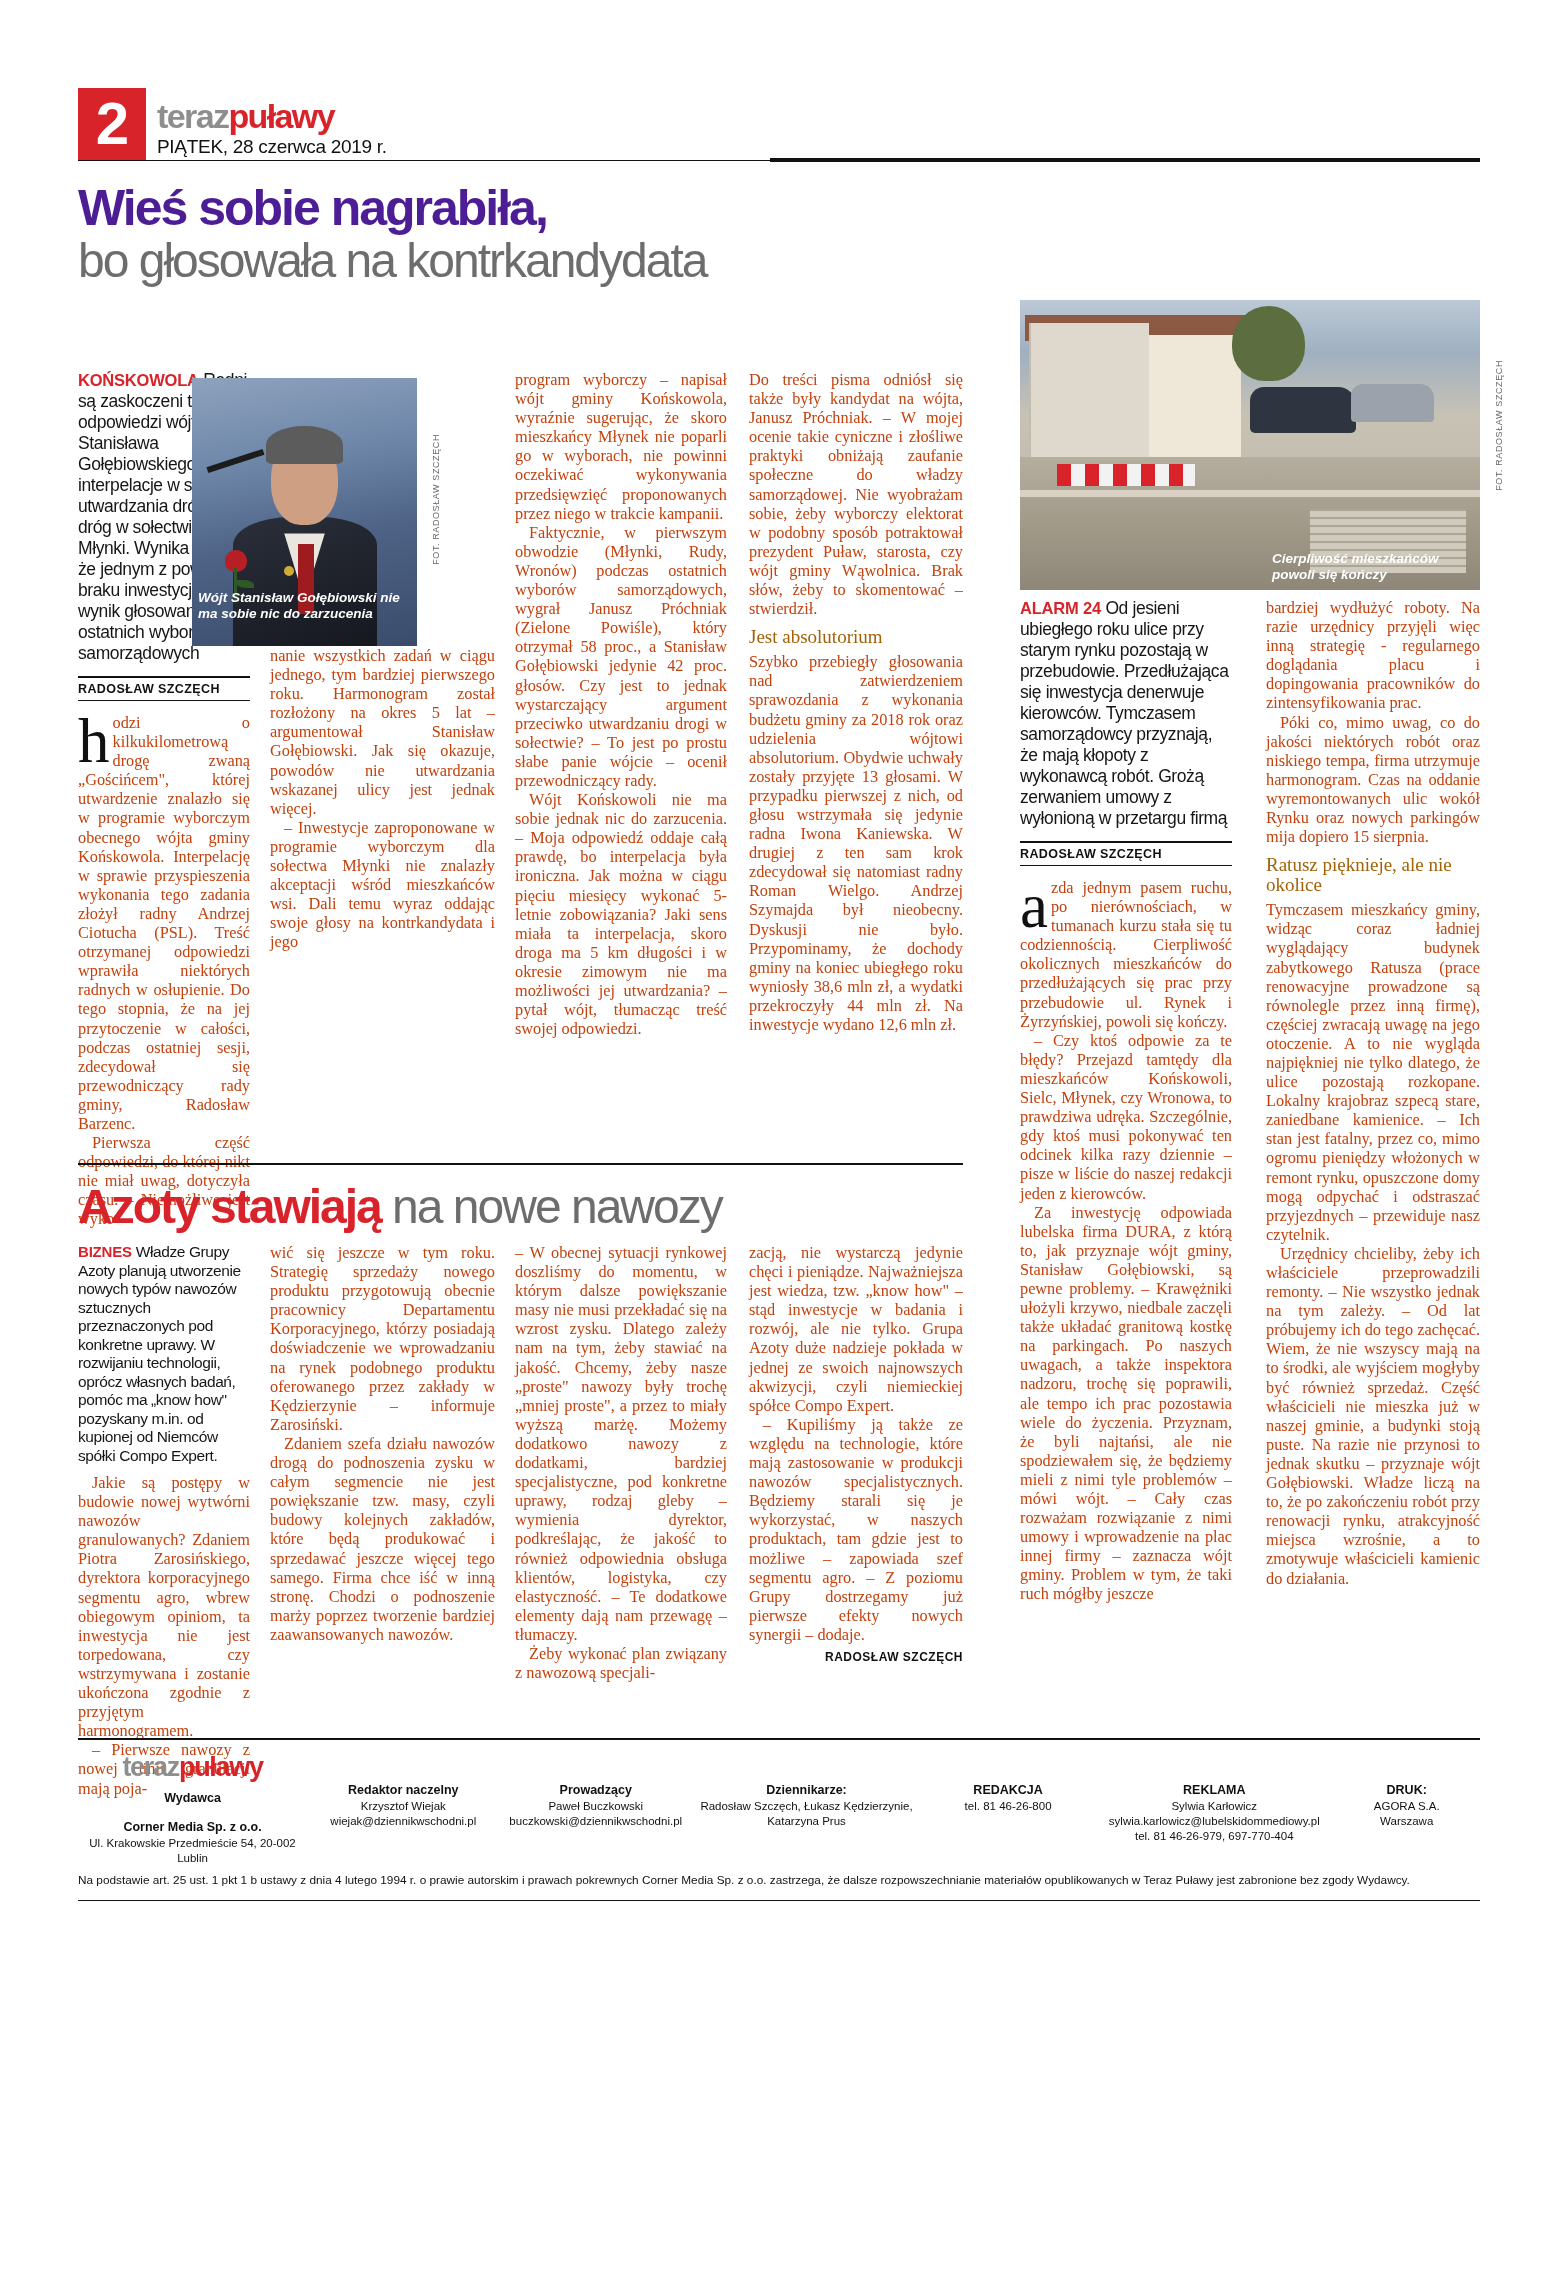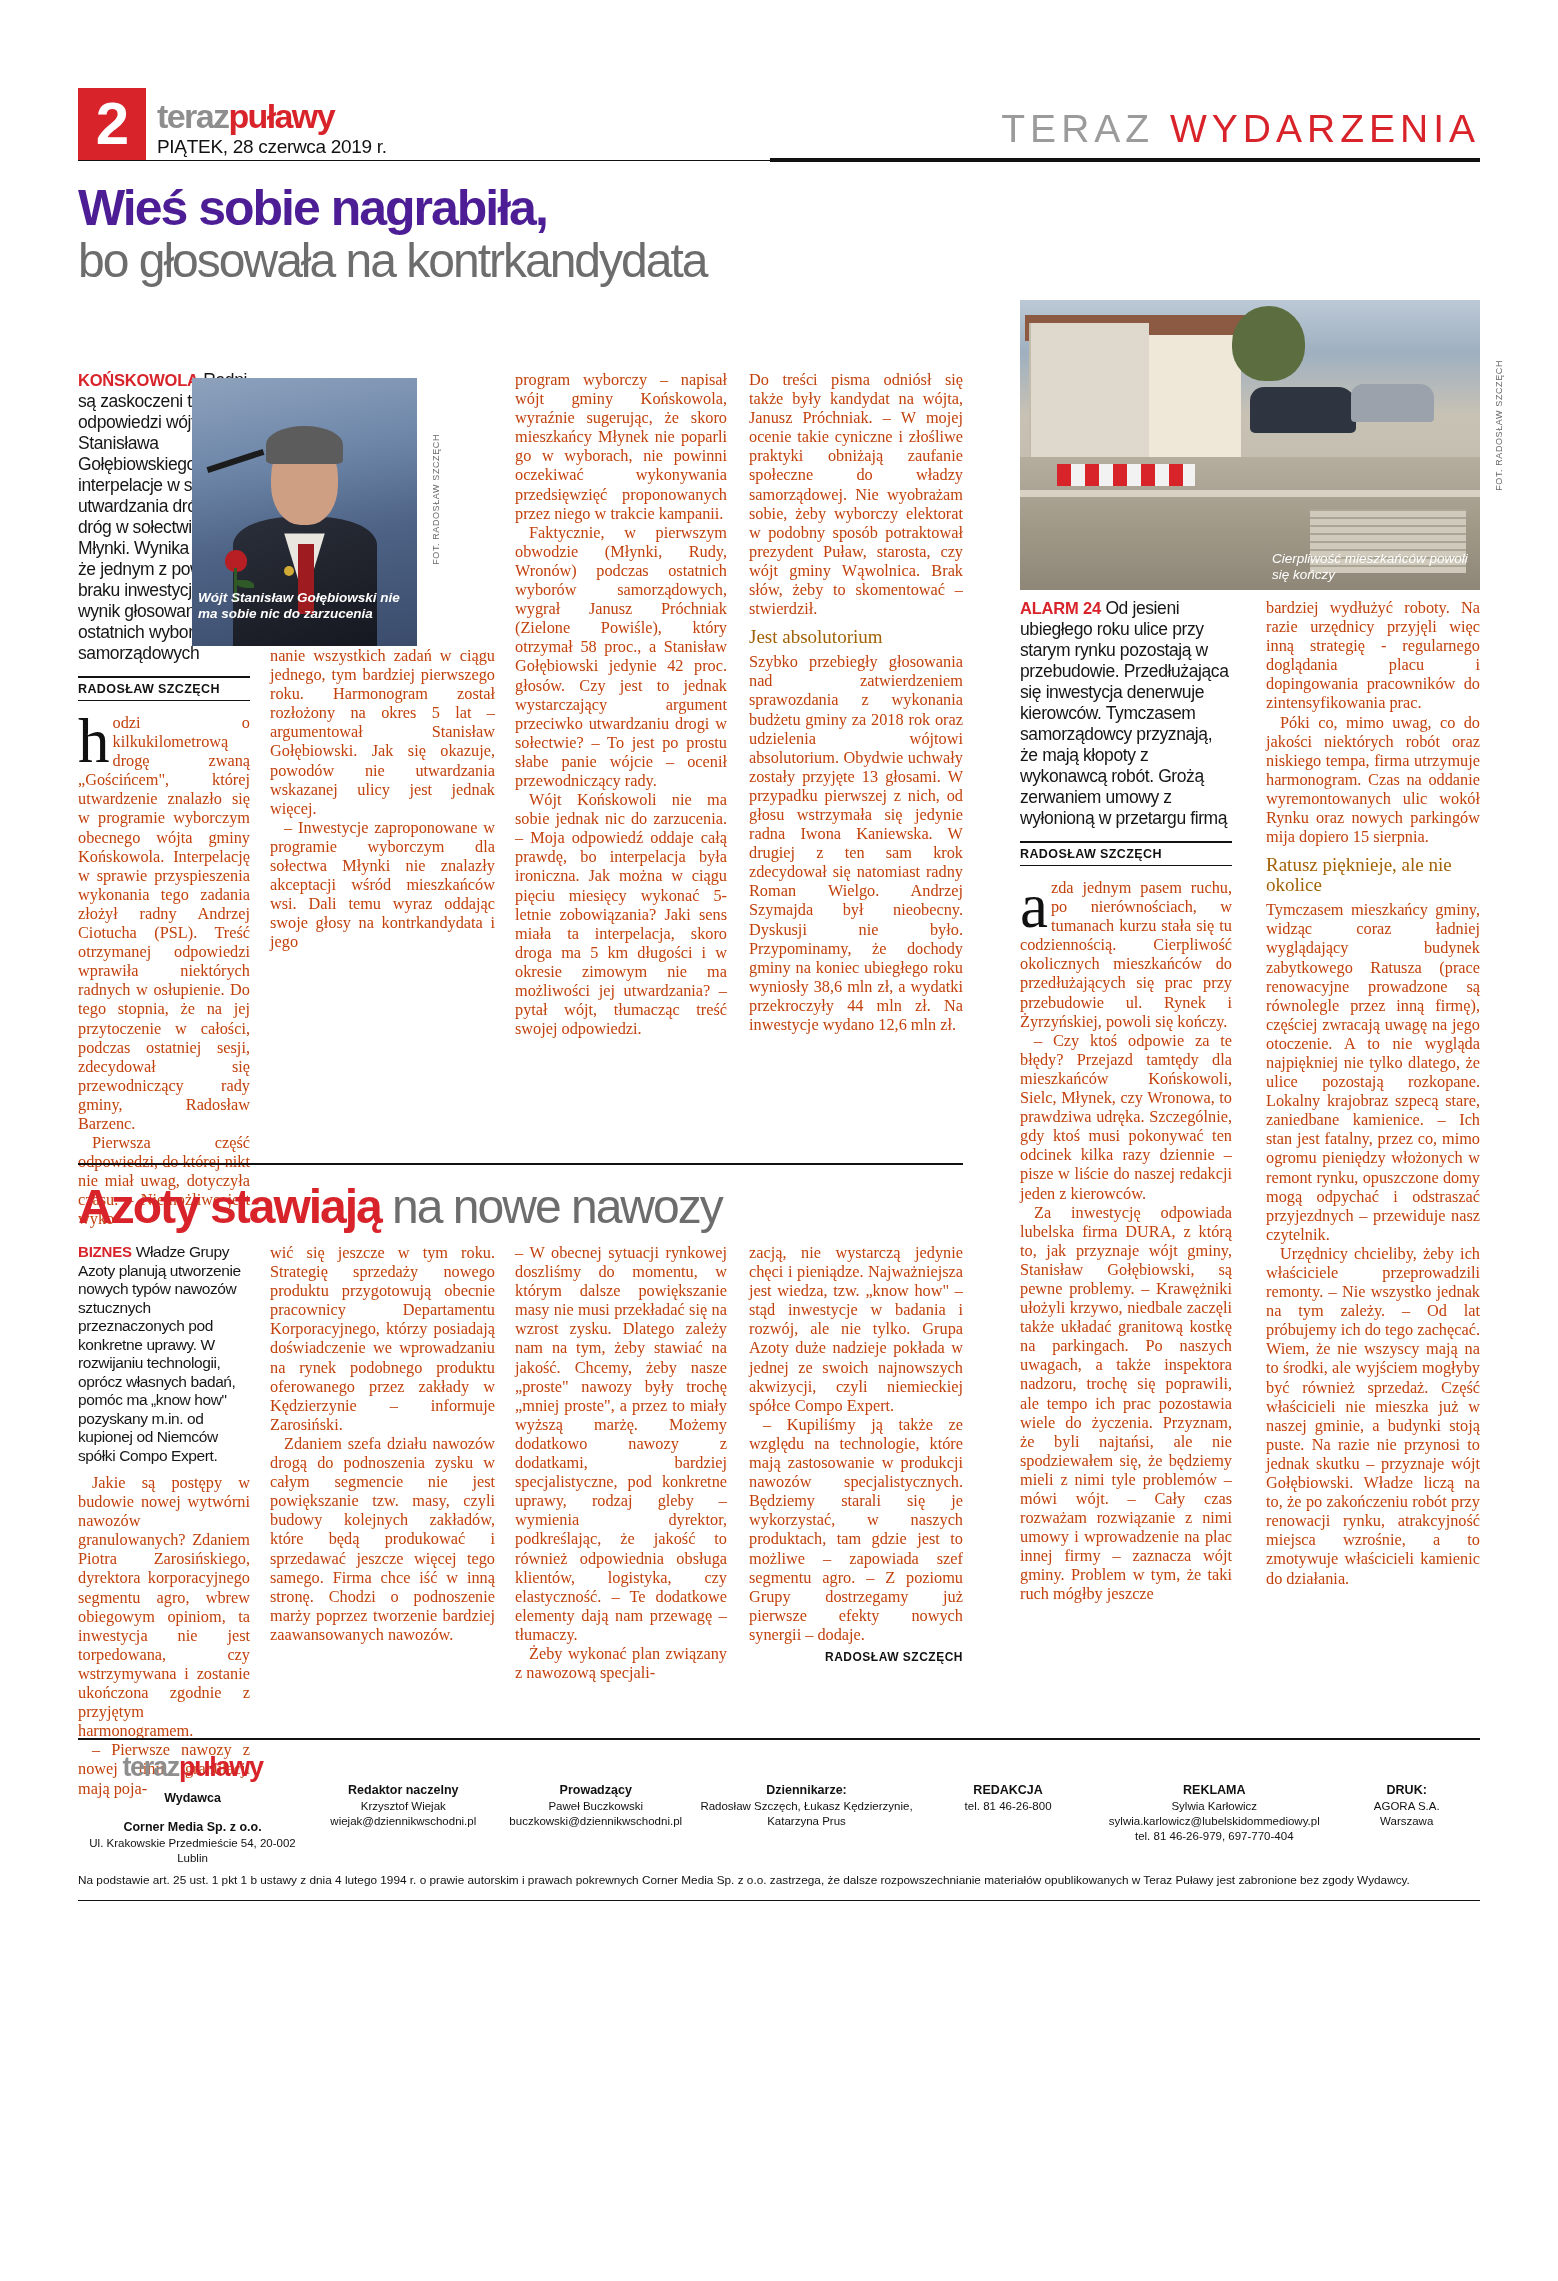--- a/index.html
+++ b/index.html
@@ -319,21 +319,21 @@
   .photo2-credit {
     position: absolute; right: -14px; top: 60px;
     font-family: "Liberation Sans", sans-serif;
     font-size: 9px; letter-spacing: 0.6px; color: #6a6a6a;
     transform: rotate(-90deg); transform-origin: right top; white-space: nowrap;
   }
   .photo2-cap {
     position: absolute; right: 8px; bottom: 8px;
     width: 200px;
     font-family: "Liberation Sans", sans-serif;
-    font-weight: normal; font-style: italic;
+    font-weight: bold; font-style: italic;
     font-size: 13.5px; line-height: 15.5px; color: #fff;
     text-align: left;
   }
 
   .art2-body {
     position: absolute;
     left: 1020px; top: 598px;
     width: 460px; height: 560px;
   }
   .c5 { left: 0;   width: 212px; }
@@ -429,21 +429,20 @@
 <body>
 
 <div class="page">
 
   <div class="masthead">
     <div class="page-num-box">2</div>
     <div class="mh-brandwrap">
       <div class="brand-logo"><span class="brand-teraz">teraz</span><span class="brand-pulawy">puławy</span></div>
       <div class="mh-date">PIĄTEK, 28 czerwca 2019 r.</div>
     </div>
-    <div class="section-title"><span class="st-teraz">TERAZ</span> <span class="st-wyd">WYDARZENIA</span></div>
   </div>
   <div class="mh-rule-thin"></div>
   <div class="mh-rule-thick"></div>
 
   <div class="art1">
     <div class="headline1">Wieś sobie nagrabiła,</div>
     <div class="headline2">bo głosowała na kontrkandydata</div>
   </div>
 
   <div class="art1-body">

